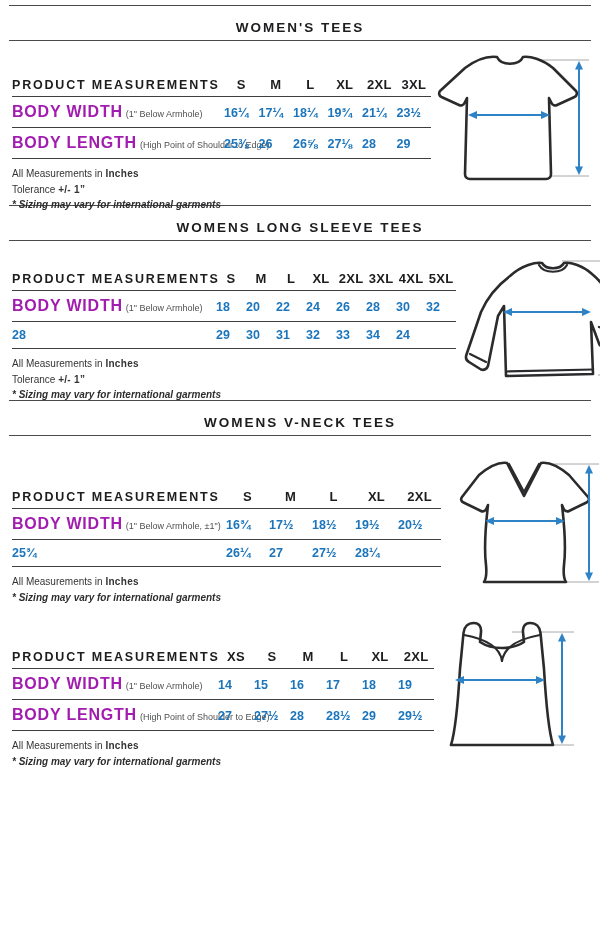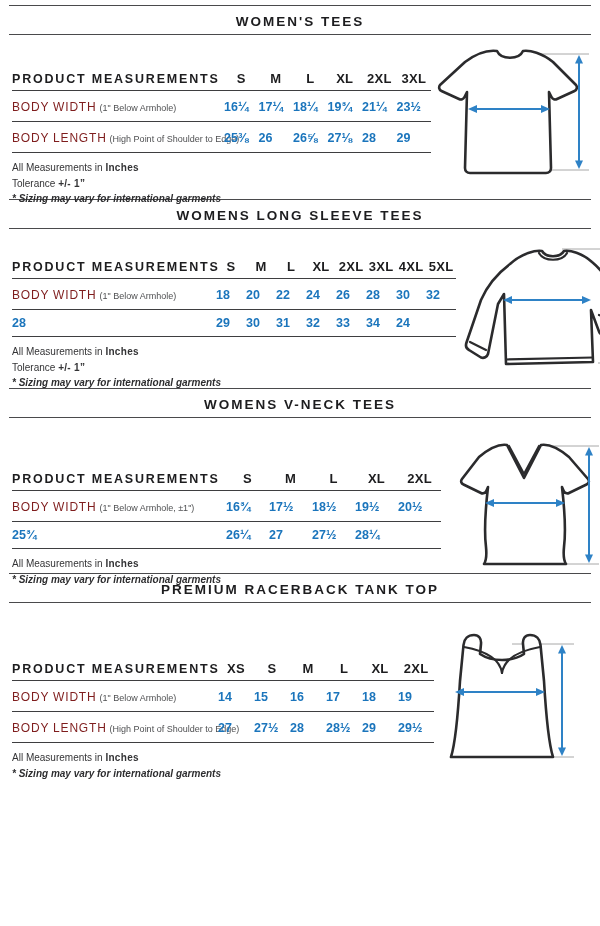--- a/index.html
+++ b/index.html
@@ -9,21 +9,21 @@
     font-family:"Liberation Sans", sans-serif;
     color:#231f20; overflow:hidden;
   }
   .doc { padding-top:5px; }
 
   
   .tbar {
     margin:0 9px;
     border-top:1.2px solid #4a4a4c;
     border-bottom:1.2px solid #4a4a4c;
-    text-align:center; padding:8px 0 5px;
+    text-align:center; padding:14px 0 5px;
   }
   .tbar h2 {
     margin:0; font-size:13.5px; line-height:15px;
     font-weight:bold; letter-spacing:2px; color:#1d1d1f;
   }
 
   .content { display:flex; justify-content:space-between; padding:0 6px 0 12px; }
   .sec0 .content { height:164px; }
   .sec1 .content { height:159px; }
   .sec2 .content { height:155px; }
@@ -40,21 +40,21 @@
   .sec1 .trow { grid-template-columns:204px repeat(8,30px); }
   .sec2 .trow { grid-template-columns:214px repeat(5,43px); }
   .sec3 .trow { grid-template-columns:206px repeat(6,36px); }
 
   .trow.head { padding-bottom:4px; }
   .hcell { font-size:12.5px; font-weight:bold; letter-spacing:1.8px; color:#1d1d1f; white-space:nowrap; }
   .scell { font-size:13px; font-weight:bold; text-align:center; letter-spacing:0.3px; color:#1d1d1f; }
 
   .trow.data { padding:6px 0; }
   .lcell { white-space:nowrap; }
-  .rl { color:#7f1d1d; font-weight:normal; font-size:12px; letter-spacing:0.8px; }
+  .rl { color:#a21caf; font-weight:bold; font-size:16px; letter-spacing:0.8px; }
   .nt { color:#4f5052; font-size:9px; margin-left:3px; }
   .vcell { color:#1b75bc; font-weight:bold; font-size:12.5px; text-align:left; }
 
   
   .fns { margin-top:9px; }
   .fn { margin:0 0 4.5px; font-size:10px; color:#343436; }
   .fn b { letter-spacing:0.3px; }
   .fn.it { font-style:italic; font-weight:bold; color:#2e2e30; }
 
   
@@ -256,23 +256,20 @@
             <line class="arrow" x1="148" y1="20" x2="148" y2="124"></line>
             <polygon class="ah" points="148,14 144,22.5 152,22.5"></polygon>
             <polygon class="ah" points="148,130 144,121.5 152,121.5"></polygon>
           </g>
         </svg>
       </figure>
     </div>
   </section>
 
   <section class="sec sec3">
-    <div class="tbar">
-      <h2>PREMIUM RACERBACK TANK TOP</h2>
-    </div>
     <div class="content">
       <div class="left">
         <div class="tbl">
           <div class="trow head">
             <div class="hcell">PRODUCT MEASUREMENTS</div>
             <div class="scell">XS</div>
             <div class="scell">S</div>
             <div class="scell">M</div>
             <div class="scell">L</div>
             <div class="scell">XL</div>

